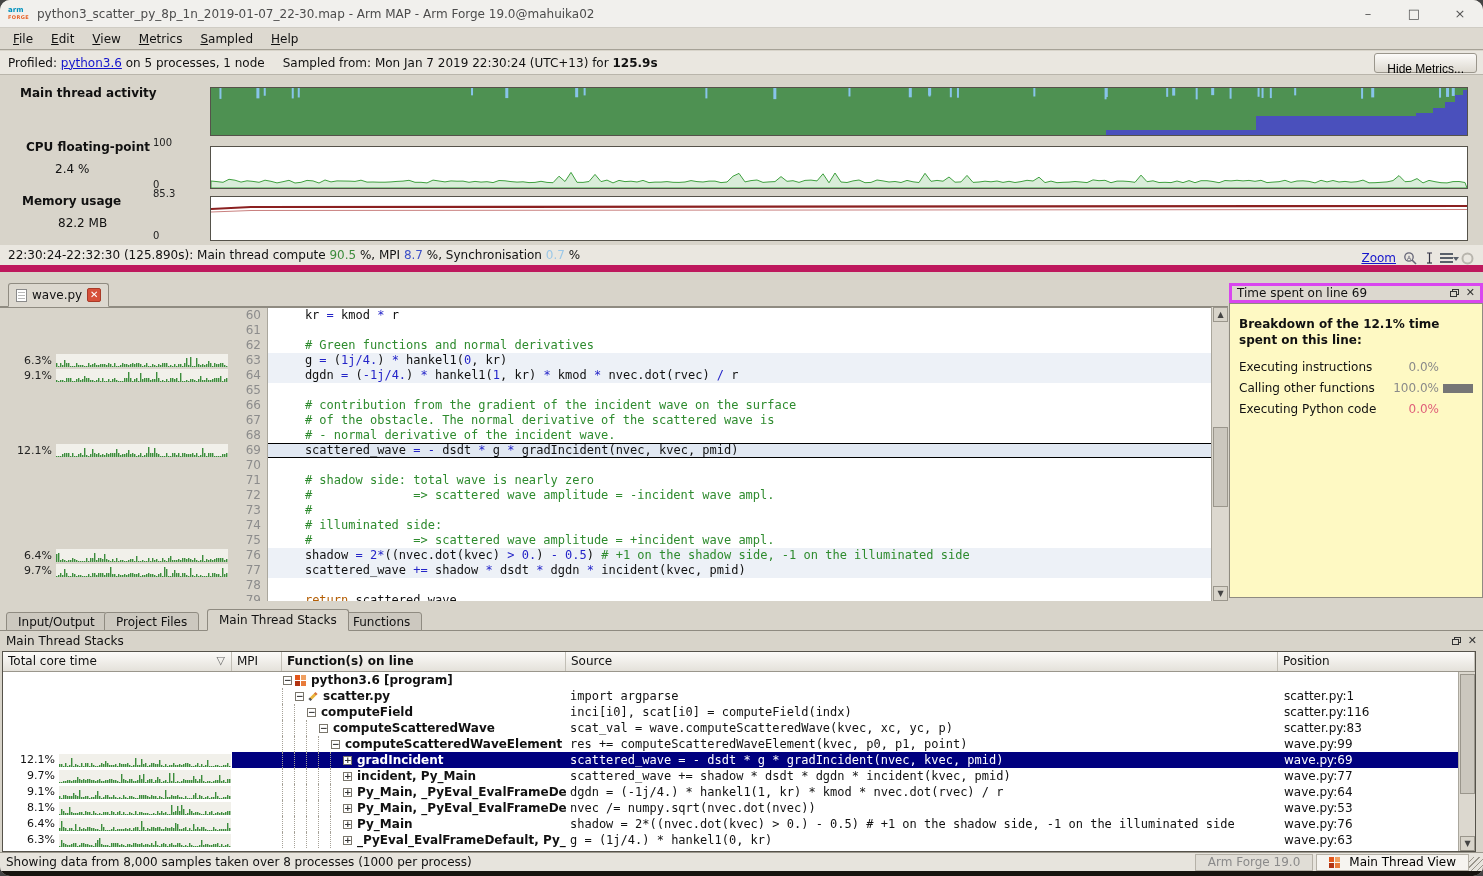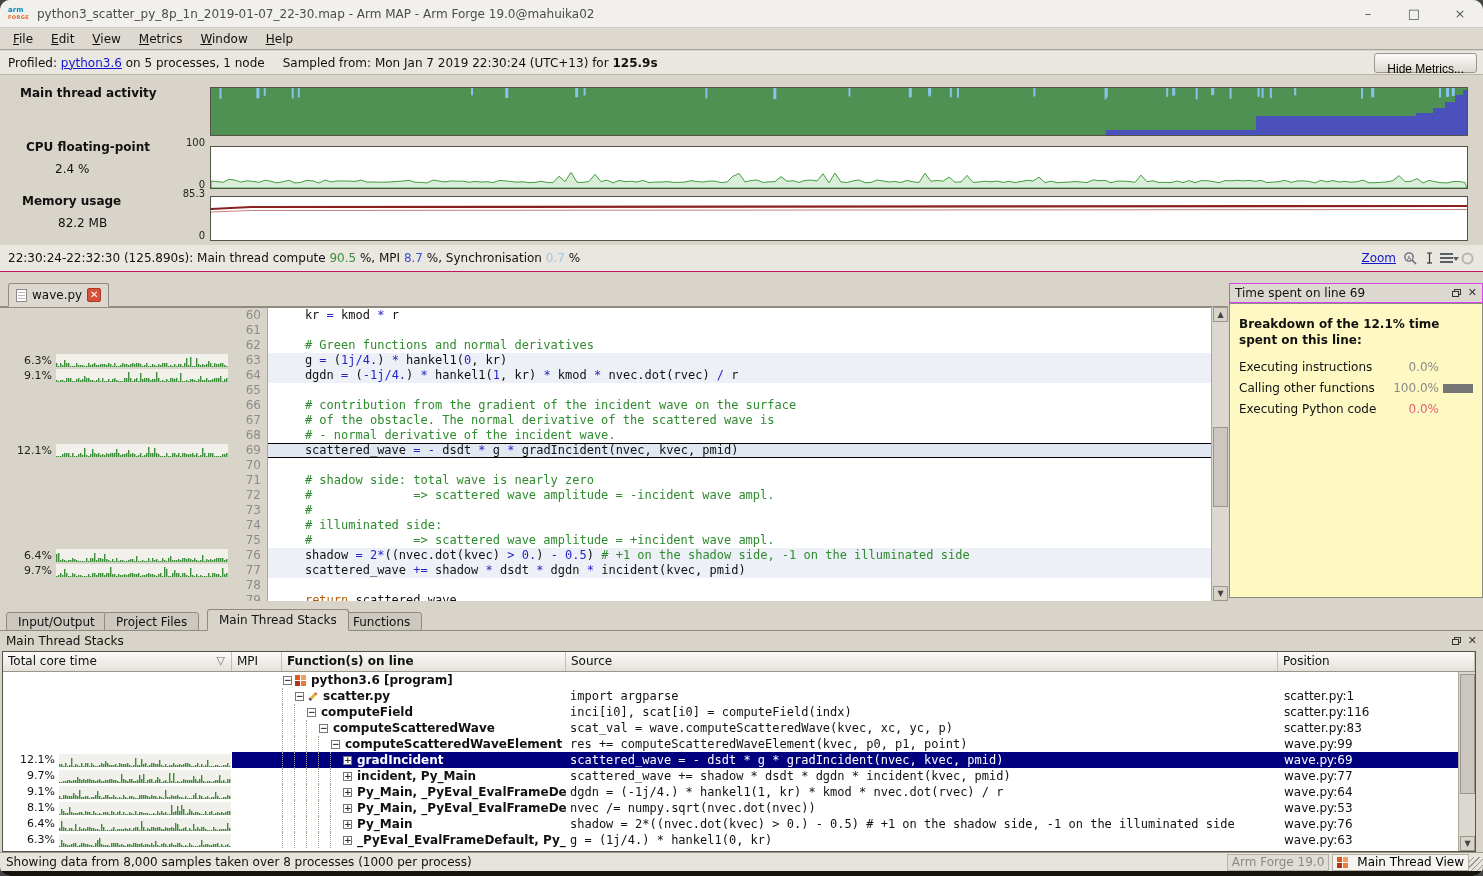--- a/index.html
+++ b/index.html
@@ -24,29 +24,29 @@
   .profilebar { position:absolute; left:0; top:51px; width:100%; height:24px; background:#eae7e0; border-bottom:1px solid #b9b5ab; display:flex; align-items:center; padding-left:8px; }
   .profilebar .gap { margin-left:18px; }
   .link { color:#1414cc; text-decoration:underline; }
   .bold { font-weight:bold; }
   .hide-metrics { position:absolute; right:6px; top:2px; height:20px; padding:8px 12px; border:1px solid #9a968c; border-radius:3px; background:linear-gradient(#fcfbf9,#ddd9d0); font-size:12px; }
 
   
   .metrics { position:absolute; left:0; top:75px; width:100%; height:170px; }
   .m-label { position:absolute; font-weight:bold; }
   .m-value { position:absolute; }
-  .ytick { position:absolute; width:52px; text-align:right; font-size:10px; color:#222; }
+  .ytick { position:absolute; width:52px; text-align:left; font-size:10px; color:#222; }
   .chart { position:absolute; left:210px; width:1258px; border:1px solid #55524a; background:#fff; }
   #chart-activity { top:12px; height:49px; }
   #chart-cpu { top:71px; height:43px; }
   #chart-mem { top:121px; height:45px; }
   .chart svg { display:block; }
 
   
-  .rangebar { position:absolute; left:0; top:245px; width:100%; height:27px; background:#eae7e0; border-bottom:1px solid #be185d; display:flex; align-items:center; padding-left:8px; }
+  .rangebar { position:absolute; left:0; top:245px; width:100%; height:27px; background:#eae7e0; border-bottom:7px solid #be185d; display:flex; align-items:center; padding-left:8px; }
   .c-green { color:#3c8c3c; } .c-blue { color:#3c50c8; } .c-lblue { color:#9cc8e8; }
   .range-icons { position:absolute; right:8px; top:0; height:26px; display:flex; align-items:center; gap:7px; }
   .icon-list { width:13px; height:10px; background:repeating-linear-gradient(#59606a 0 2px, transparent 2px 4px); position:relative; }
   .icon-list:after { content:""; position:absolute; right:-6px; bottom:-1px; border:3px solid transparent; border-top:4px solid #59606a; }
 
   
   .center { position:absolute; left:0; top:272px; width:100%; height:338px; background:#d8d4ca; }
   .editor-col { position:absolute; left:0; top:0; width:1228px; height:338px; }
   .tabbar { position:absolute; left:0; top:11px; width:100%; height:24px; border-bottom:1px solid #8f8b81; }
   .tab-active { position:absolute; left:8px; bottom:-1px; height:24px; background:#dcd8cf; border:1px solid #8f8b81; border-bottom:1px solid #dcd8cf; border-radius:3px 3px 0 0; display:flex; align-items:center; padding:0 7px; gap:5px; }
@@ -62,21 +62,21 @@
   .ed-code { flex:1; font-family:"DejaVu Sans Mono","Liberation Mono",monospace; white-space:pre; padding-left:8px; overflow:hidden; }
   .ed-row.shaded .ed-code { background:#edf1f7; }
   .ed-row.current .ed-code { background:#e1e8f2; border-top:1px solid #000; border-bottom:1px solid #000; line-height:13px; }
   .tok-cm { color:#2e8b2e; } .tok-op { color:#2424c8; } .tok-kw { color:#b45f06; }
   .ed-scroll { position:absolute; right:0; top:35px; height:294px; width:17px; background:#dcd8cf; border-left:1px solid #aaa79d; }
   .sc-btn { position:absolute; left:1px; width:15px; height:15px; background:#d8d4ca; border:1px solid #9a968c; text-align:center; font-size:8px; line-height:14px; color:#444; }
   .sc-thumb { position:absolute; left:1px; width:15px; background:#cbc7be; border:1px solid #9a968c; }
 
   
   .right-panel { position:absolute; left:1229px; top:11px; width:254px; height:327px; }
-  .rp-header { height:20px; background:#dcd8cf; border:1px solid #d946ef; display:flex; align-items:center; padding:0 5px; }
+  .rp-header { height:20px; background:#dcd8cf; border:3px solid #d946ef; display:flex; align-items:center; padding:0 5px; }
   .rp-title { flex:1; }
   .mini-ic { color:#333; font-size:11px; margin-left:7px; line-height:10px; }
   .restore-ic { width:9px; height:8px; position:relative; margin-left:7px; }
   .restore-ic i { position:absolute; border:1px solid #333; width:7px; height:6px; display:block; }
   .restore-ic i:first-child { right:0; top:0; } .restore-ic i:last-child { left:0; bottom:0; background:#dcd8cf; }
   .rp-body { position:absolute; left:0; top:20px; right:0; bottom:12px; border:1px solid #8f8b81; background:#fef9c3; padding:12px 9px; }
   .rp-heading { font-weight:bold; margin-bottom:12px; line-height:16px; }
   .rp-row { display:flex; align-items:center; margin:7px 0; }
   .rp-label { flex:1; }
   .rp-val { width:46px; text-align:right; color:#8a8a8a; }
@@ -115,21 +115,21 @@
   .pinwheel { width:11px; height:11px; display:grid; grid-template-columns:5px 5px; grid-template-rows:5px 5px; gap:1px; flex:none; margin-right:3px; }
   .pinwheel i:nth-child(1){background:#e2571c;} .pinwheel i:nth-child(2){background:#f0a061;}
   .pinwheel i:nth-child(3){background:#b23413;} .pinwheel i:nth-child(4){background:#e87b3a;}
   .pencil { width:11px; height:11px; position:relative; flex:none; margin-right:3px; }
   .pencil i { position:absolute; left:1px; top:4px; width:10px; height:3px; background:linear-gradient(90deg,#555 0 2px,#e8b23a 2px 8px,#d8753a 8px); transform:rotate(-45deg); display:block; }
   .tb-scroll { position:absolute; right:0; top:20px; bottom:0; width:17px; background:#dcd8cf; border-left:1px solid #aaa79d; }
 
   
   .statusbar { position:absolute; left:0; top:852px; width:100%; height:19px; background:#e7e4dd; border-top:1px solid #9a968c; display:flex; align-items:center; }
   .sb-text { padding-left:6px; flex:1; }
-  .sb-box { border:1px solid #b5b1a7; background:#e0ddd6; padding:0 4px; height:17px; display:flex; align-items:center; margin-right:3px; color:#8a8a8a; }
+  .sb-box { border:1px solid #b5b1a7; background:#e0ddd6; padding:0 12px; height:17px; display:flex; align-items:center; margin-right:3px; color:#8a8a8a; }
   .sb-view { background:#f6f4f0; color:#000; gap:6px; margin-right:14px; }
   .grip { position:absolute; right:0; bottom:0; width:14px; height:14px; background:repeating-linear-gradient(135deg, transparent 0 3px, #9a968c 3px 4px); }
   .bottomstrip { position:absolute; left:0; top:871px; width:100%; height:5px; background:#17140f; }
 </style>
 </head>
 <body>
 
 <div id="app">
 
   <div class="titlebar">
@@ -143,21 +143,21 @@
       <span class="win-btn">□</span>
       <span class="win-btn">×</span>
     </span>
   </div>
 
   <div class="menubar">
     <span class="menu-item">File</span>
     <span class="menu-item">Edit</span>
     <span class="menu-item">View</span>
     <span class="menu-item">Metrics</span>
-    <span class="menu-item">Window</span>
+    <span class="menu-item">Sampled</span>
     <span class="menu-item">Help</span>
   </div>
 
   <div class="profilebar">
     <span>Profiled:</span>&nbsp;
     <span class="link">python3.6</span>
     <span style="white-space:pre;"> on 5 processes, 1 node</span>
     <span class="gap">Sampled from: Mon Jan 7 2019 22:30:24 (UTC+13) for</span>&nbsp;
     <span class="bold">125.9s</span>
     <button class="hide-metrics">Hide Metrics...</button>

